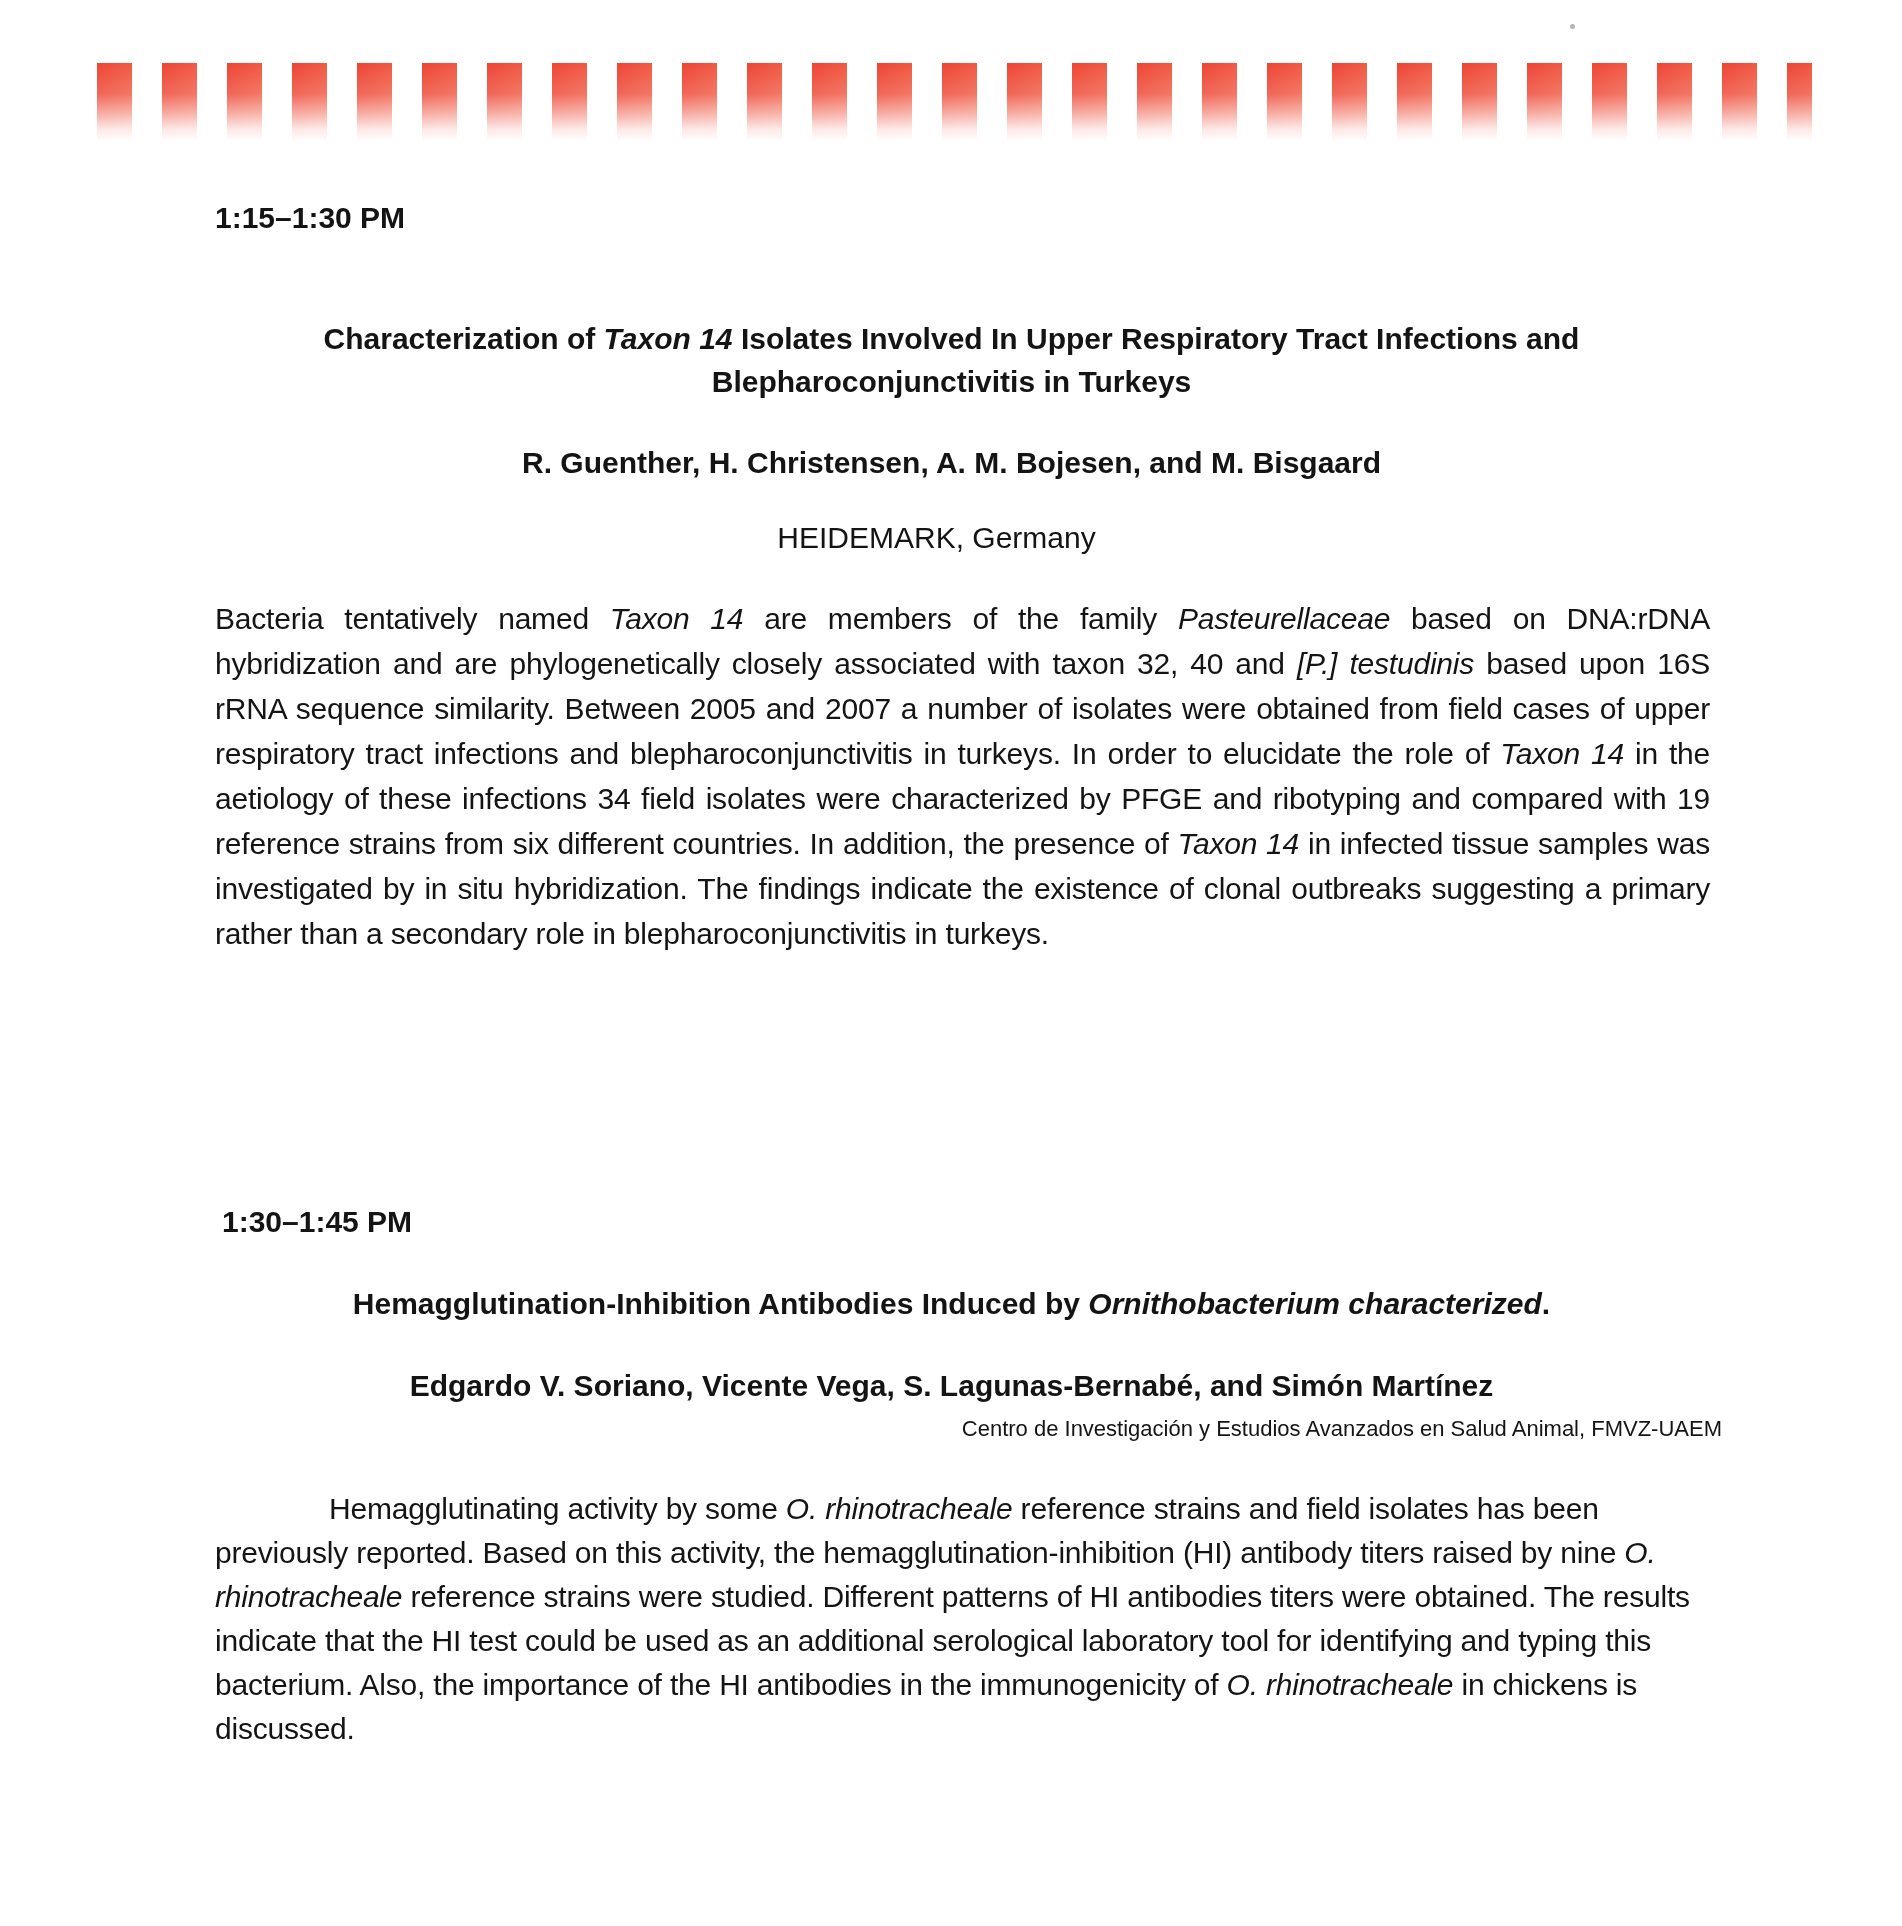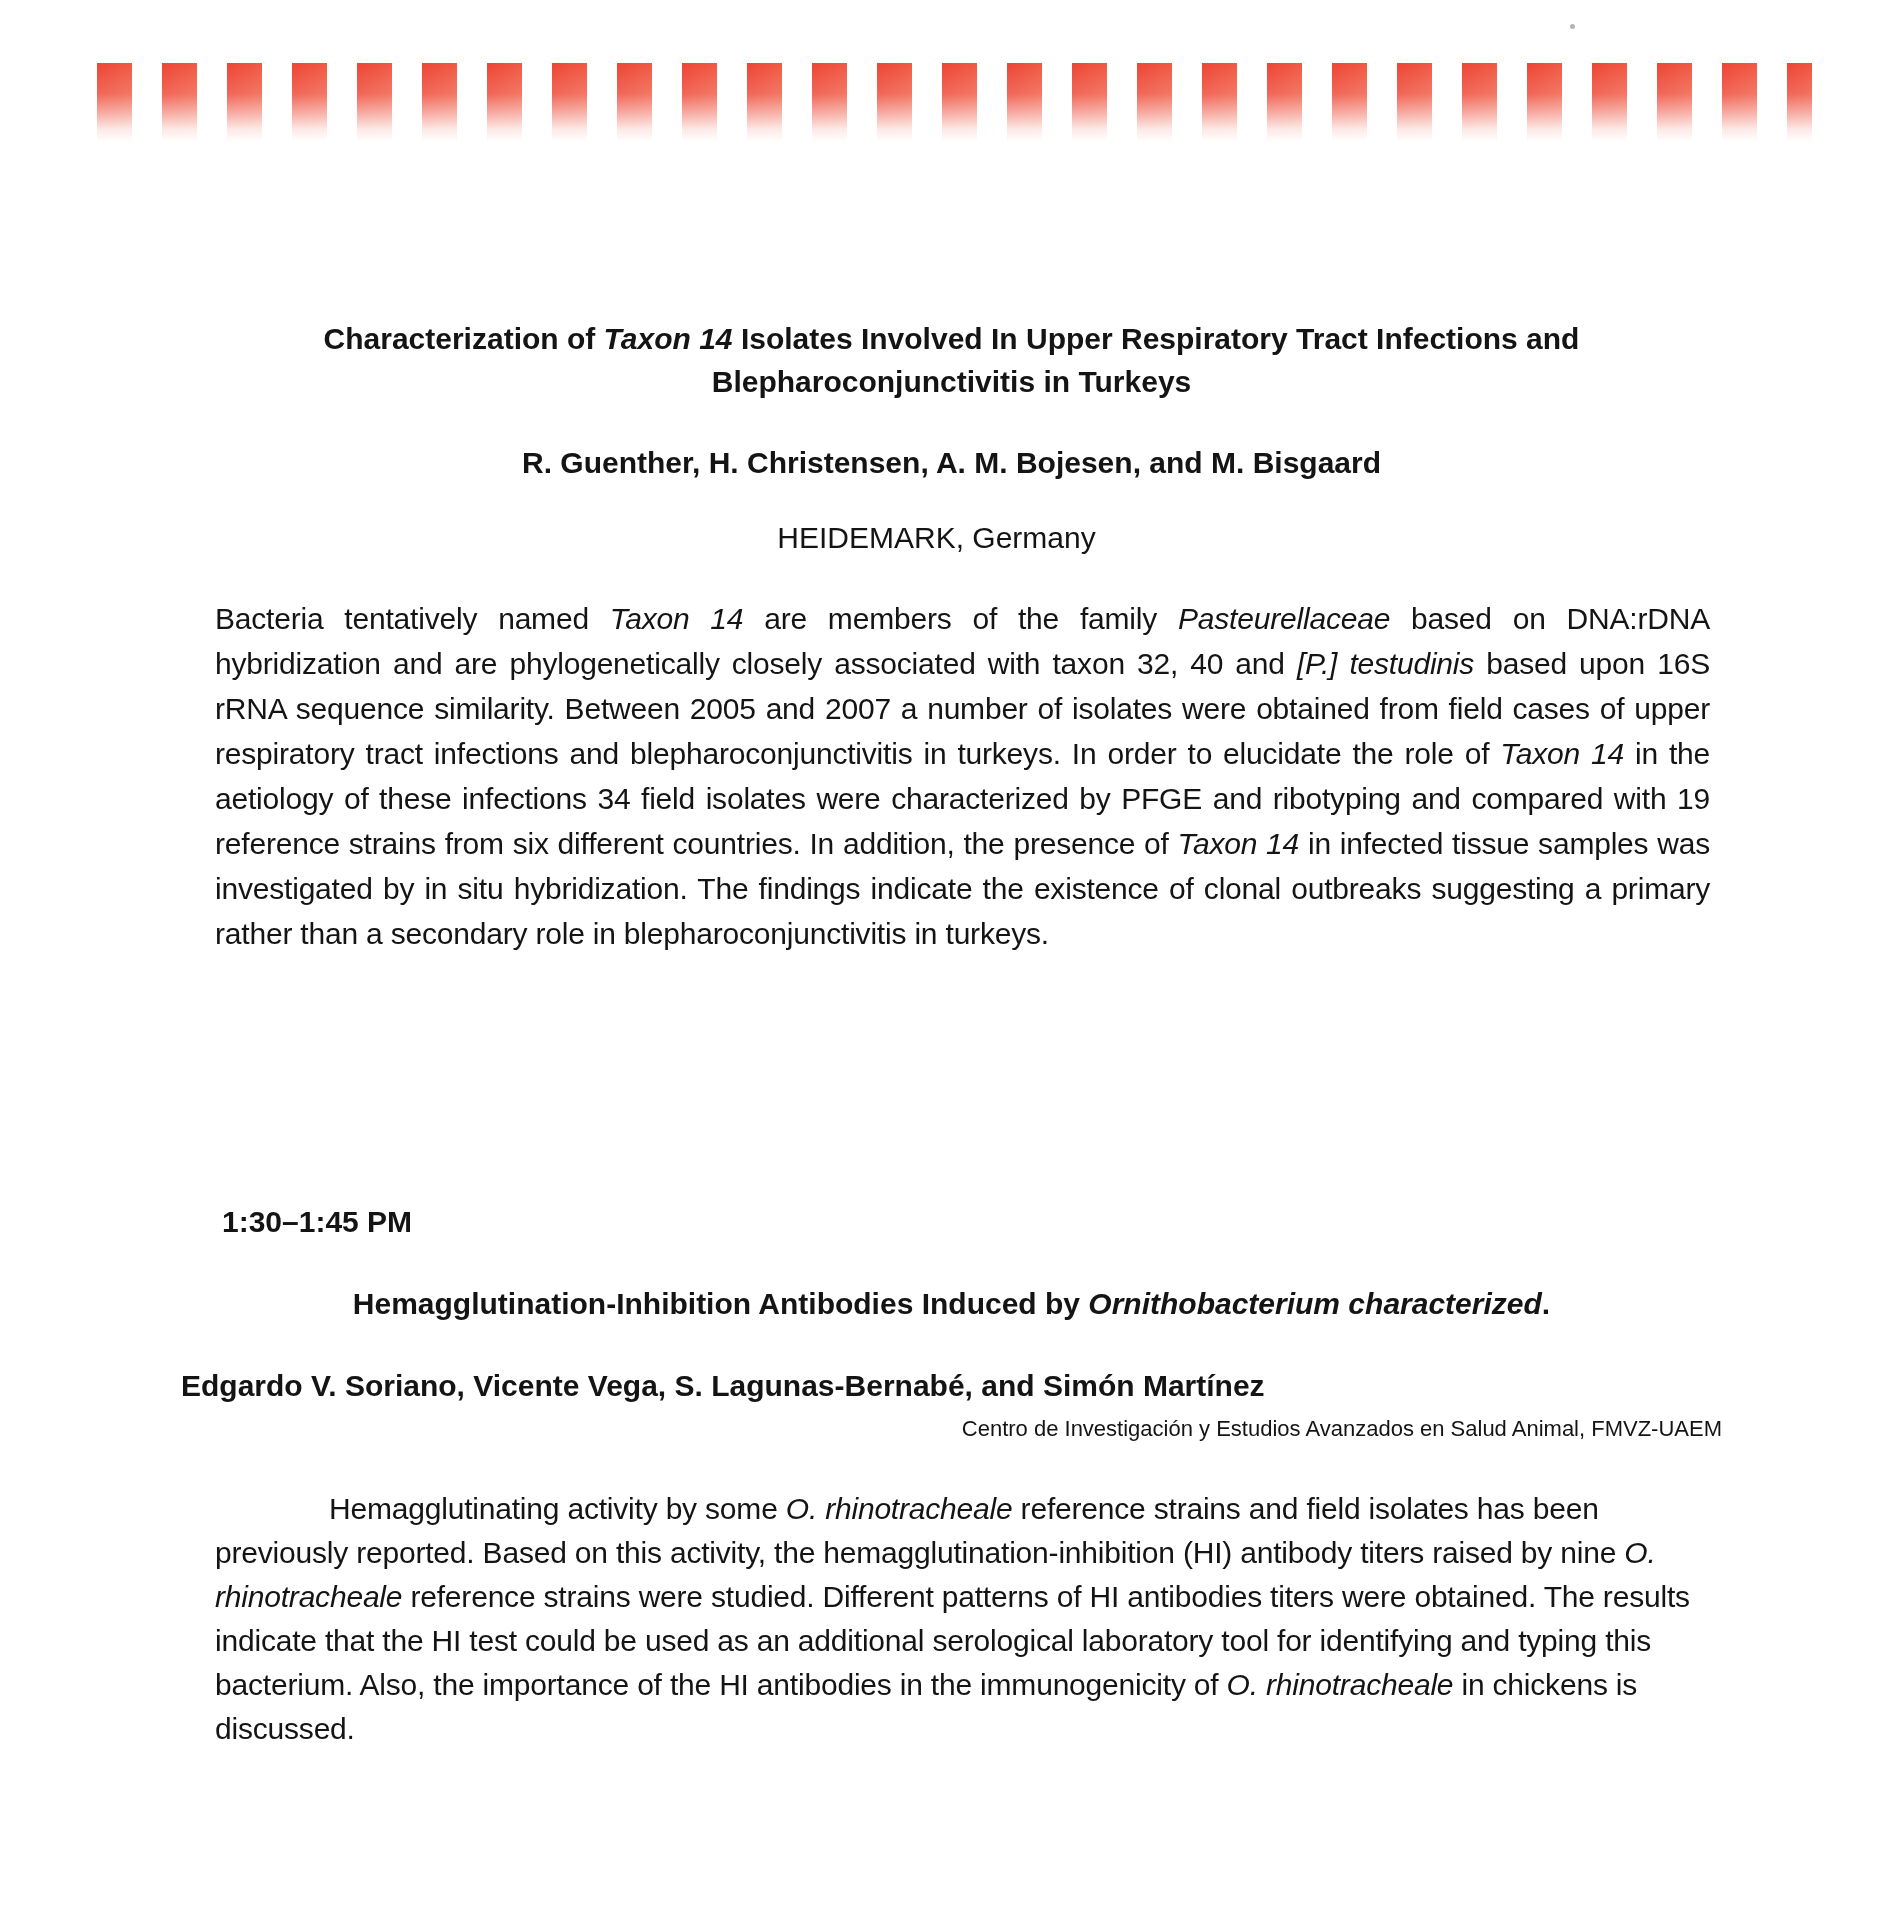--- a/index.html
+++ b/index.html
@@ -37,33 +37,34 @@
   }
 
   #session1 { left:215px; top:195px;  font-size:30px; line-height:45px; font-weight:bold; }
   #title1   { left:181px; top:317px;  width:1541px; text-align:center; font-size:30px; line-height:43px; font-weight:bold; }
   #authors1 { left:181px; top:441px; width:1541px; text-align:center; font-size:30px; line-height:43px; font-weight:bold; }
   #affil1   { left:166px; top:521px; width:1541px; text-align:center; font-size:30px; }
   #abstract1{ left:215px; top:596px; width:1495px; text-align:justify; font-size:30px; line-height:45px; letter-spacing:-0.2px; }
 
   #session2 { left:222px; top:1205px; font-size:30px; font-weight:bold; }
   #title2   { left:162px; top:1287px; width:1579px; text-align:center; font-size:30px; font-weight:bold; }
-  #authors2 { left:181px; top:1364px; width:1541px; font-size:30px; line-height:43px; font-weight:bold; }
+  #authors2 { left:181px; top:1364px; width:1541px; text-align:center; font-size:30px; line-height:43px; font-weight:bold; }
   #affil2   { left:181px; top:1407px; width:1541px; text-align:right; font-size:22px; line-height:43px; }
   #abstract2{ left:215px; top:1487px; width:1502px; text-align:left; font-size:30px; line-height:44px; letter-spacing:-0.2px; text-indent:114px; }
 </style>
 </head>
 <body>
 
 <div class="page">
 
   <div id="top-border"></div>
   <div id="scan-speck"></div>
 
   <div id="session1" class="abs">
+    <div>1:15–1:30 PM</div>
   </div>
 
   <div id="title1" class="abs">
     <span>Characterization of </span><span class="it">Taxon 14</span><span> Isolates Involved In Upper Respiratory Tract Infections and Blepharoconjunctivitis in Turkeys</span>
   </div>
 
   <div id="authors1" class="abs">R. Guenther, H. Christensen, A. M. Bojesen, and M. Bisgaard</div>
 
   <div id="affil1" class="abs">HEIDEMARK, Germany</div>
 

